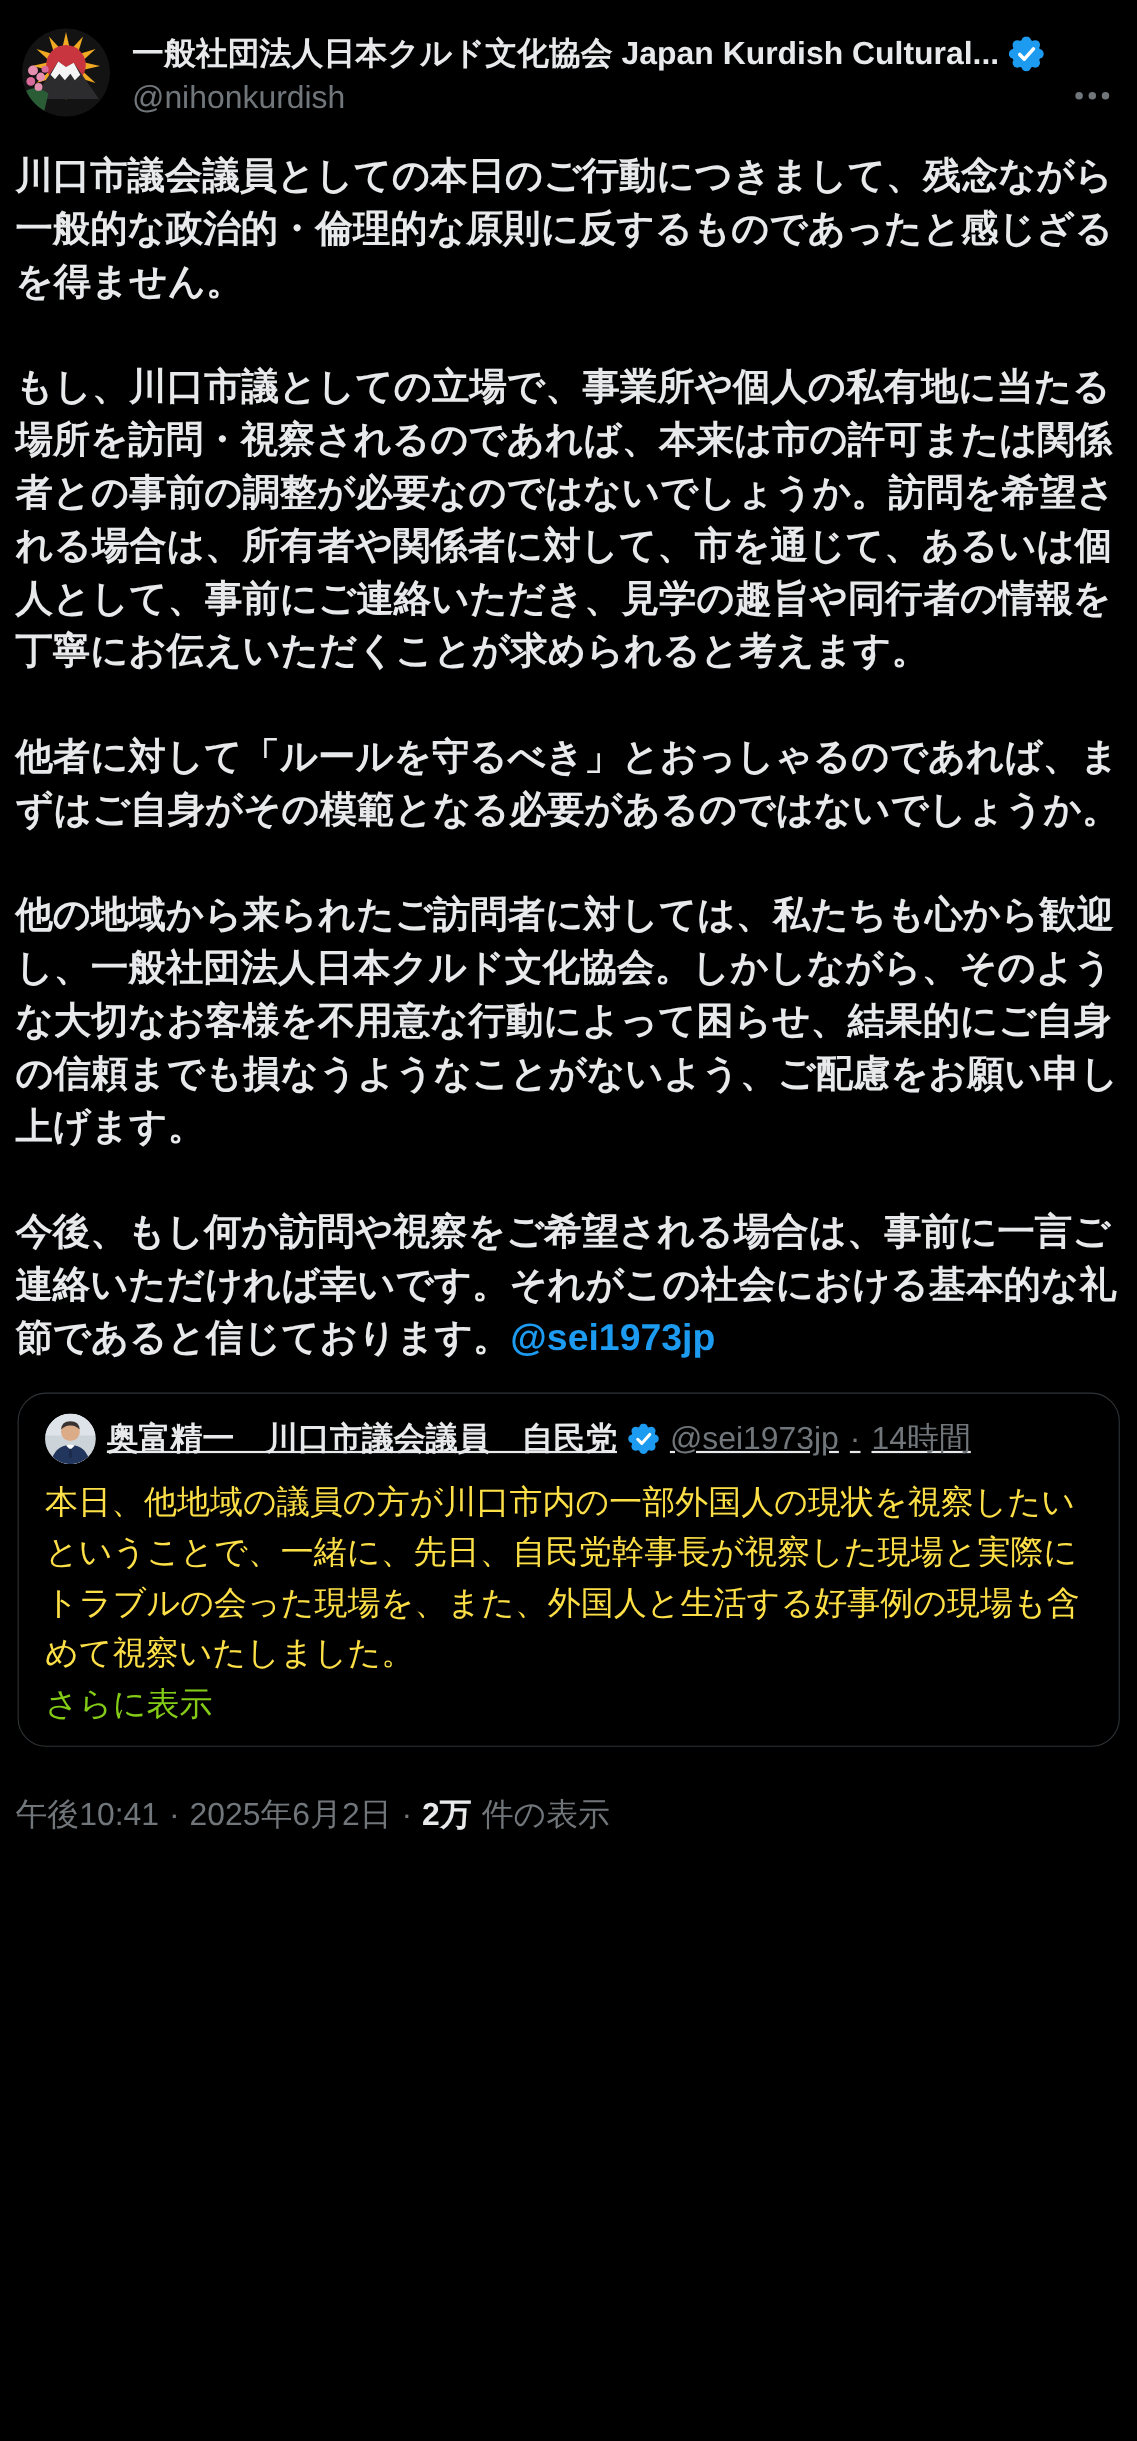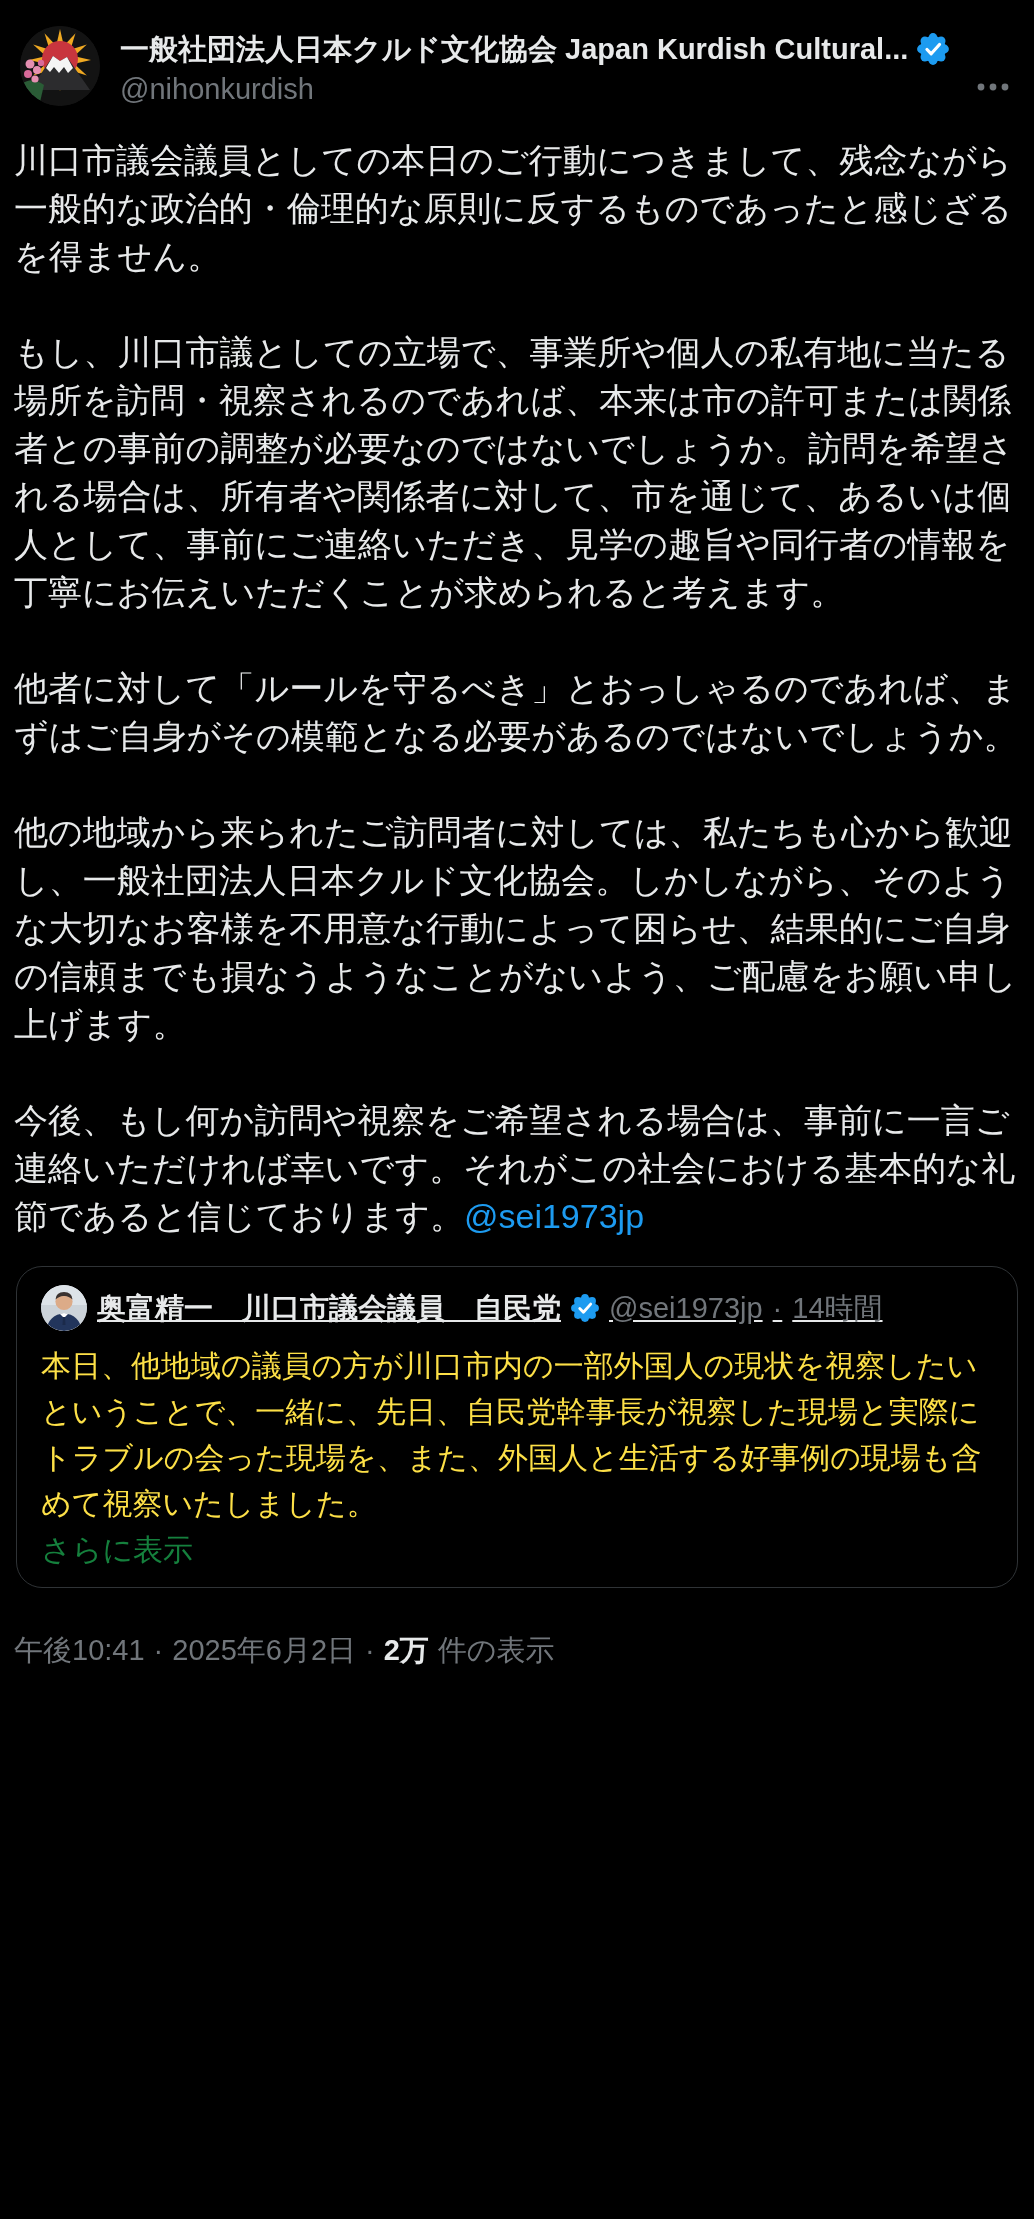--- a/index.html
+++ b/index.html
@@ -43,21 +43,21 @@
     background: none; border: none; padding: 10px 4px; margin-left: 12px;
     cursor: pointer; flex-shrink: 0;
   }
 
   
   .tweet-text {
     padding: 0 14px;
     margin-top: 30px;
     font-size: 34px;
     line-height: 48px;
-    font-weight: 400;
+    font-weight: 700;
   }
   .tweet-text p { margin: 0; }
   .tweet-text p + p { margin-top: 48px; }
   a.mention { color: #1d9bf0; text-decoration: none; cursor: pointer; }
 
   
   .quote-card {
     margin: 26px 16px 0 16px;
     border: 1px solid #2f3336;
     border-radius: 26px;
@@ -77,21 +77,21 @@
   .q-meta { color: #71767b; font-weight: 400; }
   .quote-body {
     margin-top: 12px;
     font-size: 30px;
     line-height: 46px;
     color: #fde047;
   }
   .show-more {
     display: block;
     font-size: 30px; line-height: 46px;
-    color: #15803d; text-decoration: none; cursor: pointer;
+    color: #84cc16; text-decoration: none; cursor: pointer;
   }
 
   
   .tweet-footer {
     display: flex; align-items: baseline; gap: 9px;
     padding: 0 14px;
     margin-top: 44px;
     font-size: 29px; line-height: 36px;
     color: #71767b;
   }

